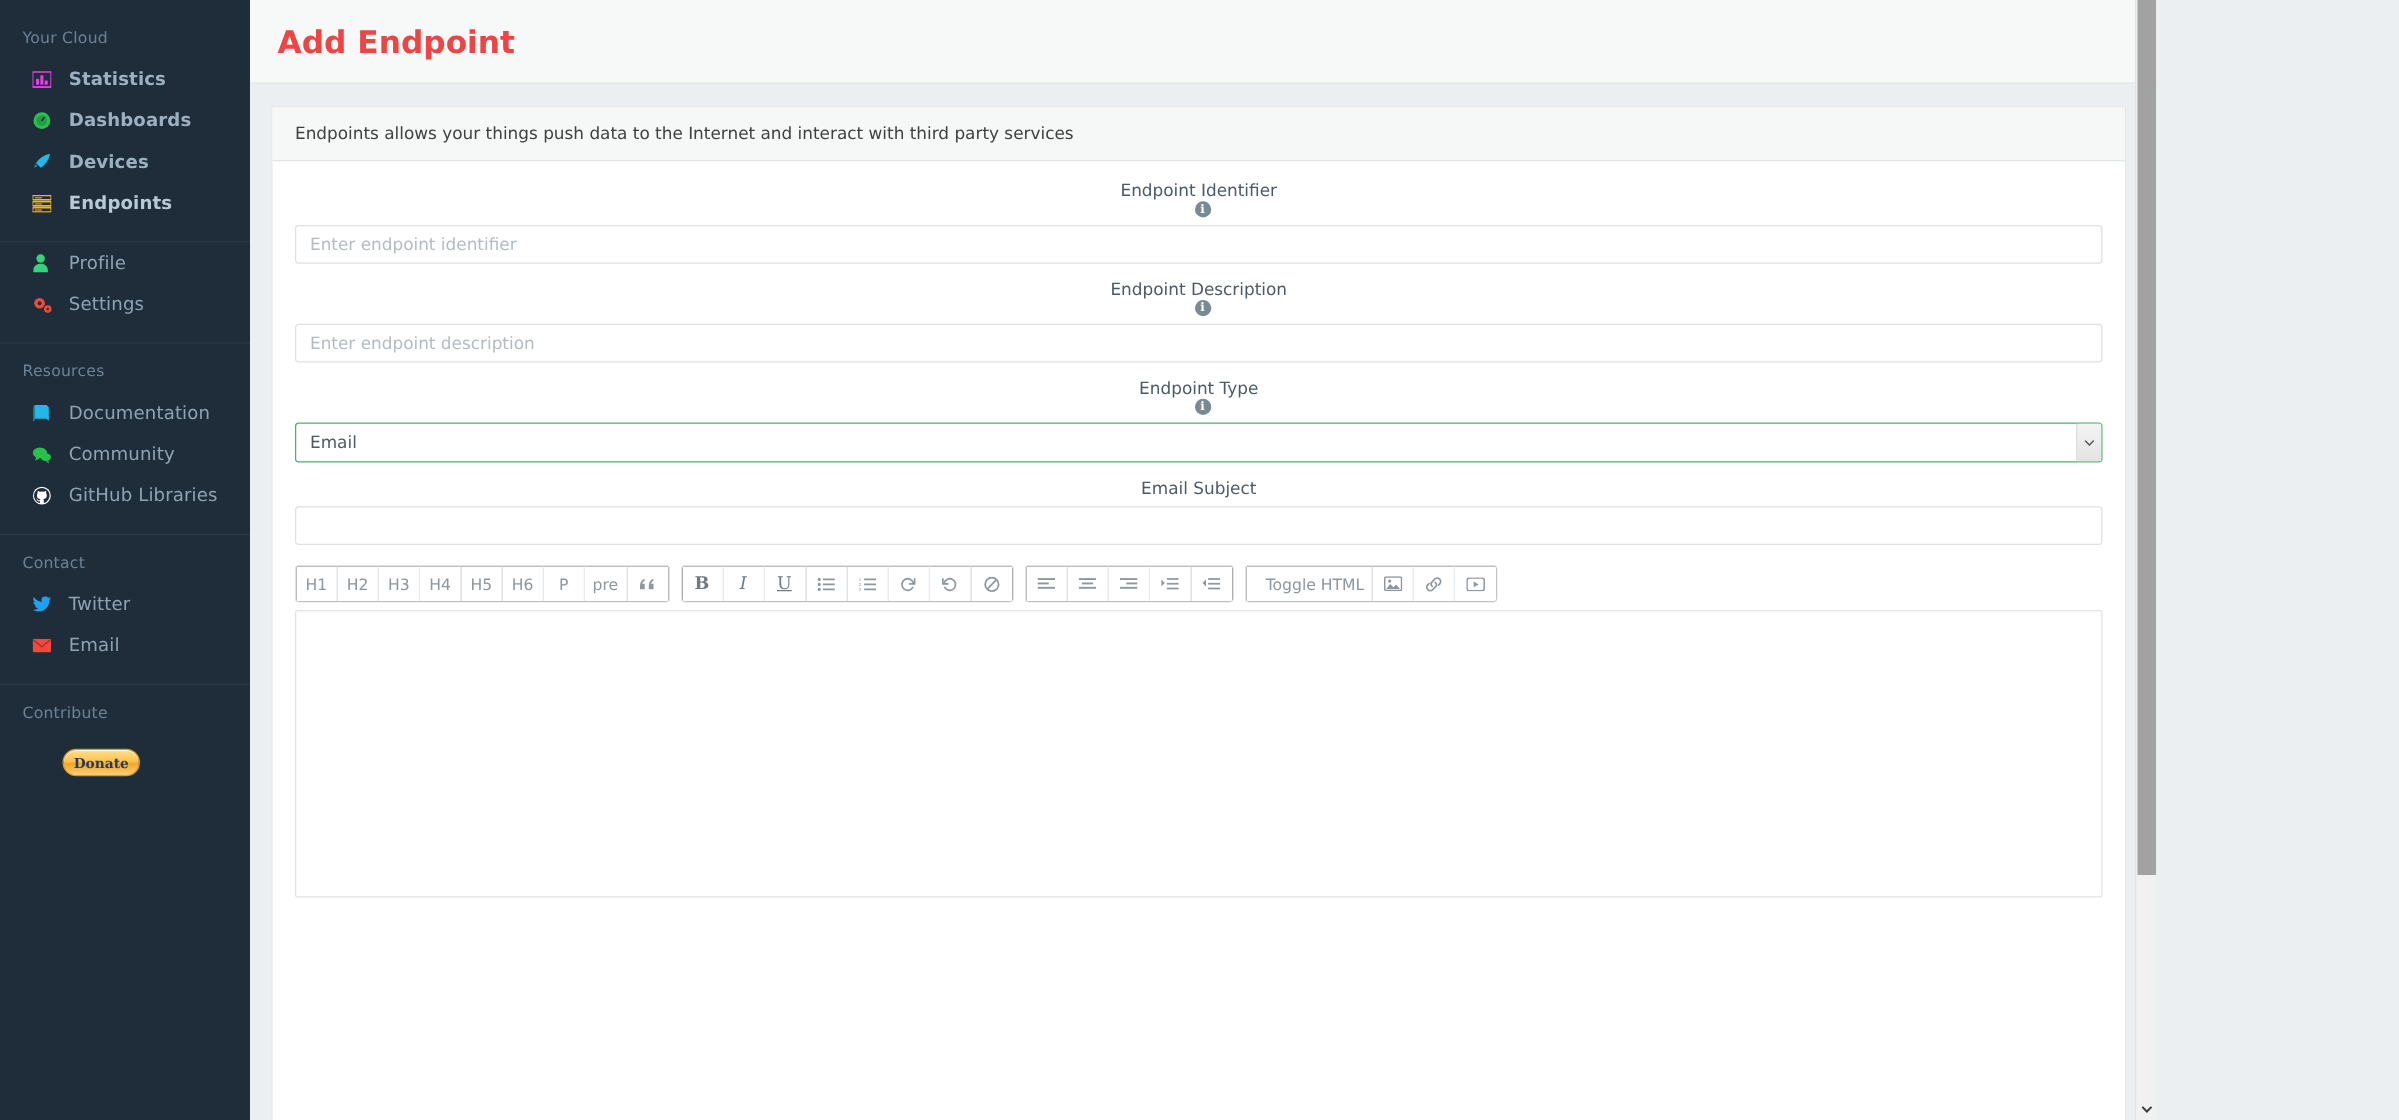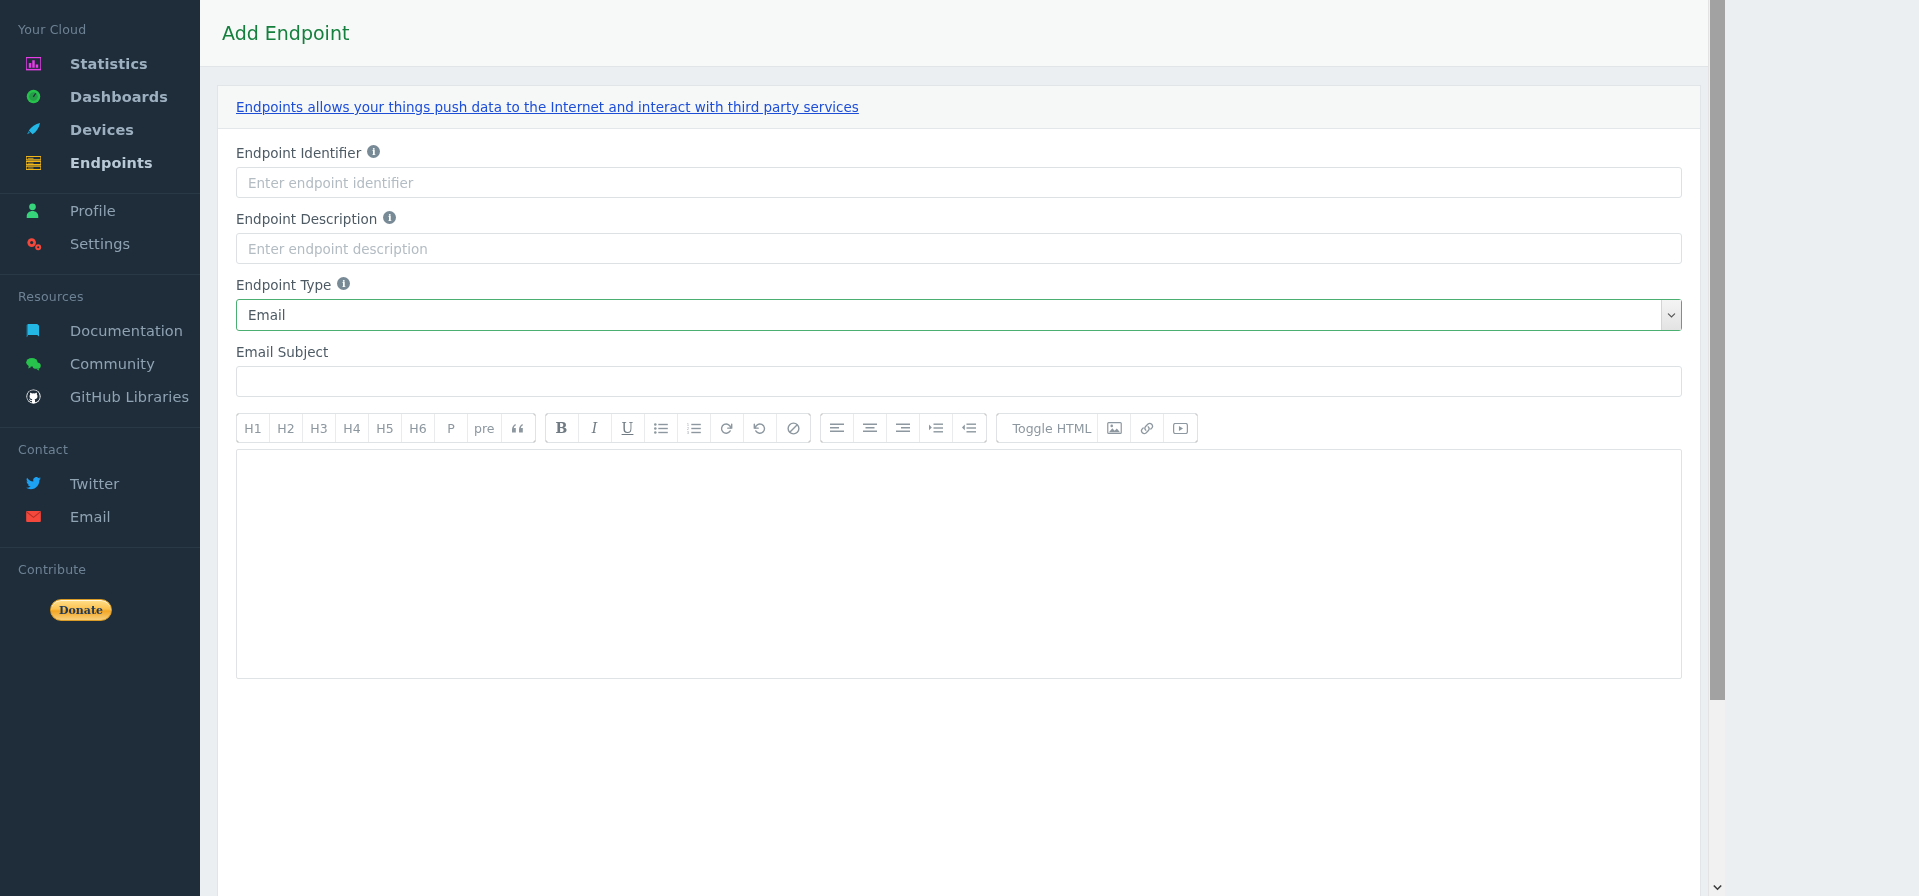--- a/index.html
+++ b/index.html
@@ -30,21 +30,21 @@
     cursor: pointer;
   }
   .side-ico {
     width: 26px; min-width: 26px; height: 17px;
     display: flex; align-items: center; justify-content: flex-start;
     font-size: 14px; line-height: 1;
   }
   .side-ico svg { display: block; }
   .side-label {
     color: #8fa3b3; font-size: 14.5px; letter-spacing: .1px;
-    margin-left: 18px;
+    margin-left: 3px;
   }
   .side-item.active .side-label { color: #b9c9d6; font-weight: bold; }
   .side-item.bold .side-label { font-weight: bold; color: #9db0c0; }
 
   .donate-wrap { padding: 12px 0 0 50px; }
   .donate-btn {
     width: 62px; height: 22px; border-radius: 11px;
     background: linear-gradient(to bottom,#ffe08a 0%,#fcc250 45%,#f5a623 55%,#f8cf7d 100%);
     border: 1px solid #d79a26;
     display: flex; align-items: center; justify-content: center;
@@ -60,40 +60,40 @@
     display: flex; flex-direction: column; overflow: hidden;
     position: relative;
   }
   .topbar {
     height: 67px; min-height: 67px;
     background: #f7f8f8;
     border-bottom: 1px solid #e2e5e7;
     display: flex; align-items: center;
     padding-left: 22px;
   }
-  .page-title { font-size: 19px; color: #15803d; font-weight: normal; }
+  .page-title { font-size: 25px; color: #ef4444; font-weight: bold; }
 
   .content { flex: 1; padding: 18px 24px 0 17px; overflow: hidden; }
   .card {
     background: #fff;
     border: 1px solid #e2e5e7;
     min-height: 820px;
   }
   .card-head {
     background: #f6f7f7;
     border-bottom: 1px solid #e4e7e9;
     padding: 13px 0 13px 18px;
-    font-size: 13.5px; color: #1d4ed8; text-decoration: underline;
+    font-size: 13.5px; color: #404040;
   }
   .card-body { padding: 16px 18px 0 18px; }
 
   .fgroup { margin-bottom: 13px; }
   .flabel {
-    display: flex; 
-    font-size: 13.5px; color: #4d5a64; margin-bottom: 6px;
+    display: flex; align-items: center;
+    font-size: 13.5px; color: #4d5a64; margin-bottom: 6px; flex-direction: column;
   }
   .info-ico {
     display: inline-flex; align-items: center; justify-content: center;
     width: 13px; height: 13px; border-radius: 50%;
     background: #788a96; color: #fff;
     font-size: 9.5px; font-weight: bold;
     font-family: "DejaVu Serif", "Liberation Serif", serif;
     margin-left: 6px; line-height: 1; cursor: pointer;
   }
   .finput {

